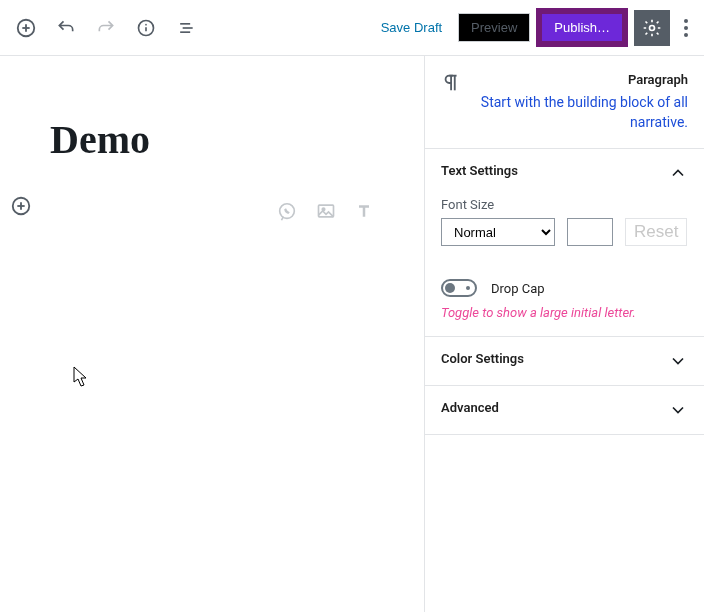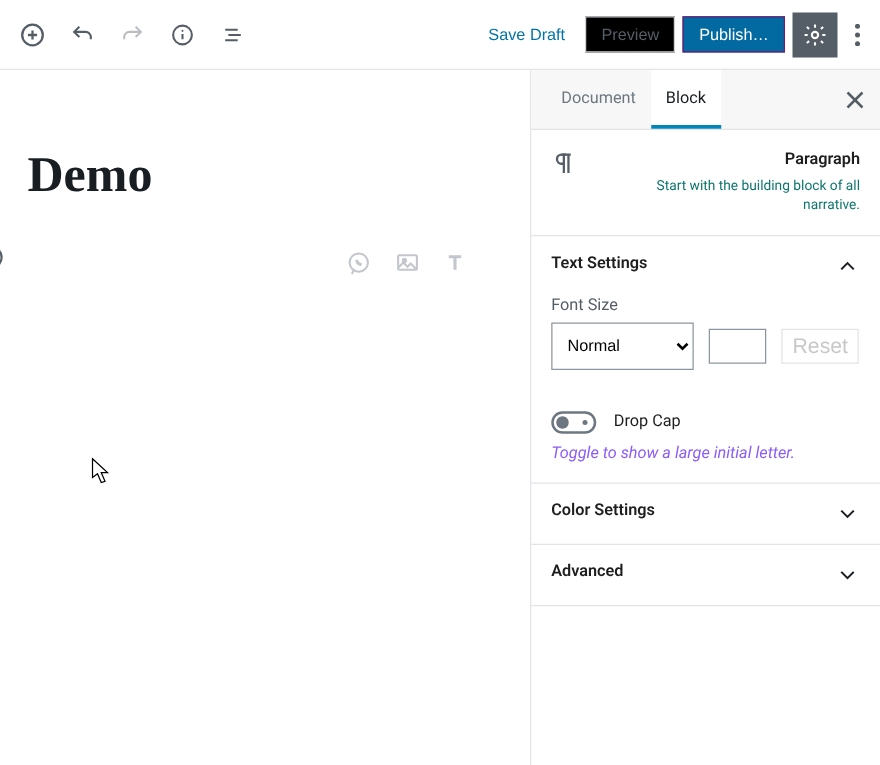--- a/index.html
+++ b/index.html
@@ -35,41 +35,41 @@
 
 .save-draft {
   color: #0073aa; background: transparent; border: none;
   padding: 6px 10px; cursor: pointer; font-size: 13px;
 }
 .preview-btn {
   background: #000000; border: 1px solid #ccd0d4; color: #555d66;
   padding: 6px 12px; cursor: pointer; font-size: 13px;
 }
 .publish-btn {
-  background: #0369a1; color: #fff; border: 1px solid #701a75;
+  background: #6d28d9; color: #fff; border: 6px solid #701a75;
   padding: 6px 12px; cursor: pointer; font-size: 13px;
 }
 .gear-btn {
   width: 36px; height: 36px; background: #555d66; border: none;
   display: flex; align-items: center; justify-content: center; cursor: pointer;
 }
 .dots-btn {
   width: 20px; height: 36px; background: transparent; border: none;
   display: flex; align-items: center; justify-content: center; cursor: pointer;
   color: #555d66;
 }
 
 
 .main {
   display: flex;
   height: calc(100% - 56px);
 }
 .editor {
   flex: 1;
-  padding: 60px 50px 0 22px;
+  padding: 60px 50px 0 50px;
   position: relative;
 }
 .editor-title {
   font-family: Georgia, "Times New Roman", serif;
   font-size: 40px;
   font-weight: 700;
   color: #191e23;
   margin-bottom: 30px;
 }
 .block-placeholder {
@@ -136,33 +136,33 @@
   border-bottom: 1px solid #e2e4e7;
 }
 .block-info {
   display: flex;
   gap: 16px;
   padding: 16px;
   text-align: right;
 }
 .block-info-icon { color: #555d66; flex-shrink: 0; }
 .block-info-title { font-weight: 600; margin-bottom: 6px; font-size: 13px; }
-.block-info-desc { color: #0f766e; font-size: 11px; line-height: 1.4; }
+.block-info-desc { color: #1d4ed8; font-size: 14px; line-height: 1.4; }
 
 .panel-header {
   display: flex; justify-content: space-between;
   padding: 14px 16px; cursor: pointer; font-weight: 600;
 }
 .panel-body { padding: 0 16px 16px 16px; }
 .label { display: block; color: #555d66; margin-bottom: 6px; font-size: 13px; }
 
 .controls-row { display: flex; gap: 12px; align-items: center; }
 .select-font {
   padding: 4px 8px; border: 1px solid #8d96a0; font-size: 13px;
-  background: #fff; height: 38px; width: 114px;
+  background: #fff; height: 28px; width: 114px;
 }
 .num-input {
   width: 46px; height: 28px; border: 1px solid #8d96a0; padding: 2px 4px;
 }
 .reset-btn {
   border: 1px solid #e2e4e7; background: #fff; color: #c8c8c8;
   padding: 3px 8px; font-size: 17px; cursor: pointer;
 }
 
 .dropcap-row {
@@ -175,21 +175,21 @@
 }
 .toggle-knob {
   position: absolute; left: 2px; top: 2px;
   width: 10px; height: 10px; border-radius: 50%; background: #6c7781;
 }
 .toggle-dot {
   position: absolute; right: 5px; top: 5px;
   width: 4px; height: 4px; border-radius: 50%; background: #6c7781;
 }
 .hint {
-  font-style: italic; color: #8b5cf6; font-size: 13px; margin-top: 8px;
+  font-style: italic; color: #ec4899; font-size: 13px; margin-top: 8px;
 }
 
 .chev { width: 20px; height: 20px; }
 </style>
 </head>
 <body>
 
 <div class="topbar">
   <div class="topbar-left">
     <button class="icon-btn">
@@ -278,30 +278,20 @@
             </svg>
         </span>
       </div>
     </div>
     <svg class="cursor-svg" width="16" height="22" viewBox="0 0 16 22">
         <path d="M1 1 L1 16 L5 13 L8 20 L11 19 L8 12 L13 12 Z" fill="#fff" stroke="#000" stroke-width="1"></path>
       </svg>
   </div>
 
   <div class="sidebar">
-    <div class="tabs">
-      <div class="tab">Document</div>
-      <div class="tab active">Block</div>
-      <div class="tab-close">
-        <svg width="14" height="14" viewBox="0 0 14 14">
-            <line x1="1" y1="1" x2="13" y2="13" stroke="#555d66" stroke-width="2"></line>
-            <line x1="13" y1="1" x2="1" y2="13" stroke="#555d66" stroke-width="2"></line>
-          </svg>
-      </div>
-    </div>
 
     <div class="panel-section">
       <div class="block-info">
         <div class="block-info-icon">
           <svg width="22" height="22" viewBox="0 0 24 24" fill="none" stroke="#555d66" stroke-width="2">
               <path d="M13 4H9a4 4 0 0 0 0 8h2"></path>
               <line x1="11" y1="4" x2="11" y2="20"></line>
               <line x1="15" y1="4" x2="15" y2="20"></line>
               <line x1="9" y1="4" x2="17" y2="4"></line>
             </svg>

